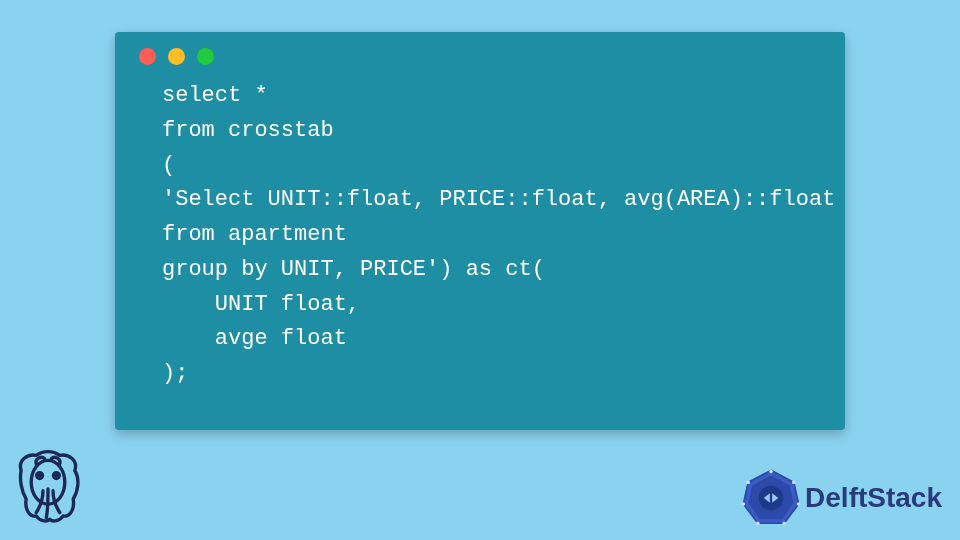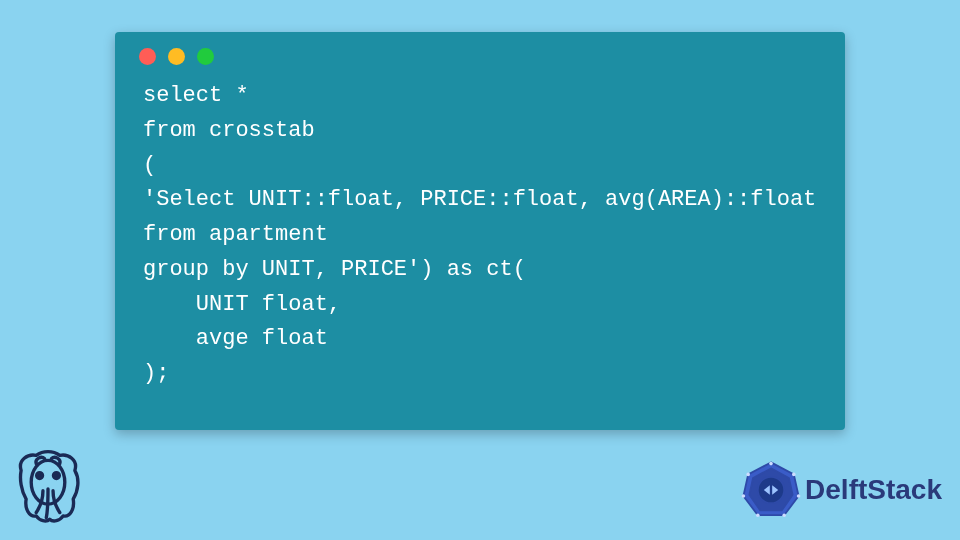--- a/index.html
+++ b/index.html
@@ -34,32 +34,33 @@
   .dot-red { background: #ff5d56; }
   .dot-yellow { background: #ffbc23; }
   .dot-green { background: #21cb3d; }
   .code-block {
     padding: 6px 28px 20px 28px;
     color: #ffffff;
     font-family: Menlo, Consolas, "Courier New", monospace;
     font-size: 22px;
     line-height: 1.58;
     white-space: pre;
+    margin-left: 19px;
   }
   .elephant {
     position: absolute;
     left: 6px;
     bottom: 8px;
     width: 84px;
     height: 86px;
   }
   .brand {
     position: absolute;
     right: 18px;
-    bottom: 20px;
+    bottom: 12px;
     display: flex;
     align-items: center;
     gap: 4px;
     text-align: right;
   }
   .brand-text {
     font-size: 28px;
     font-weight: 600;
     color: #2a3a7a;
     font-family: Arial, sans-serif;

